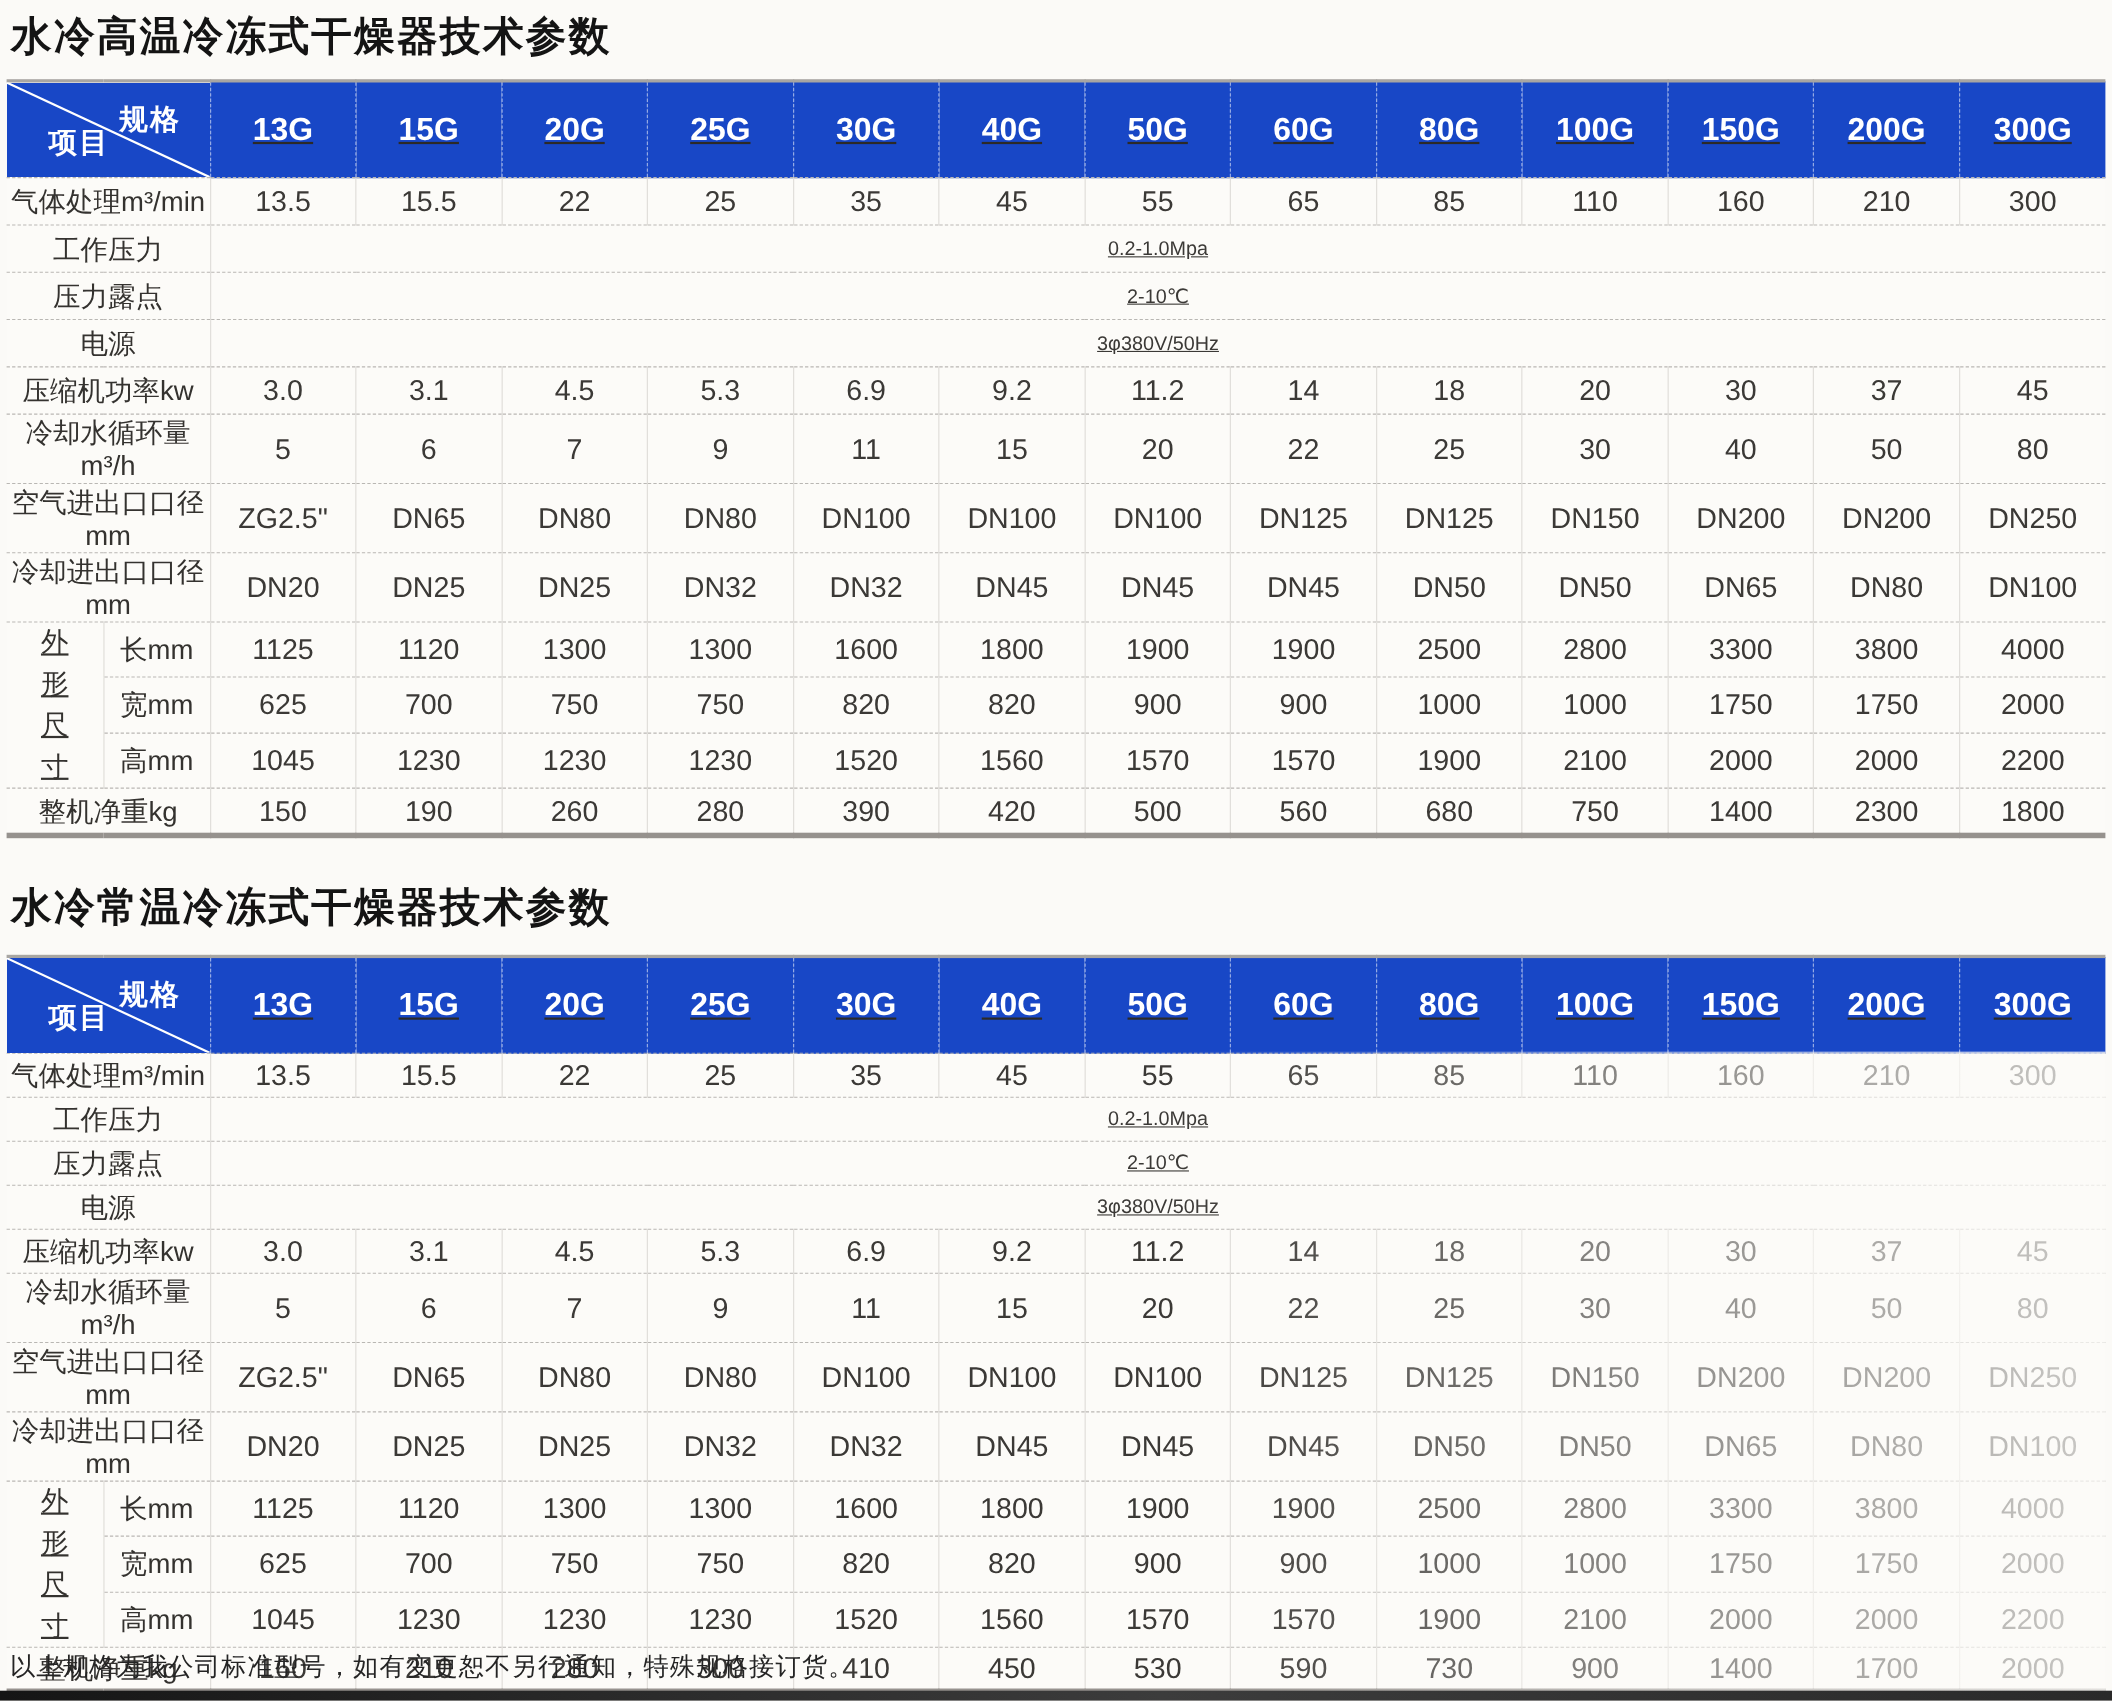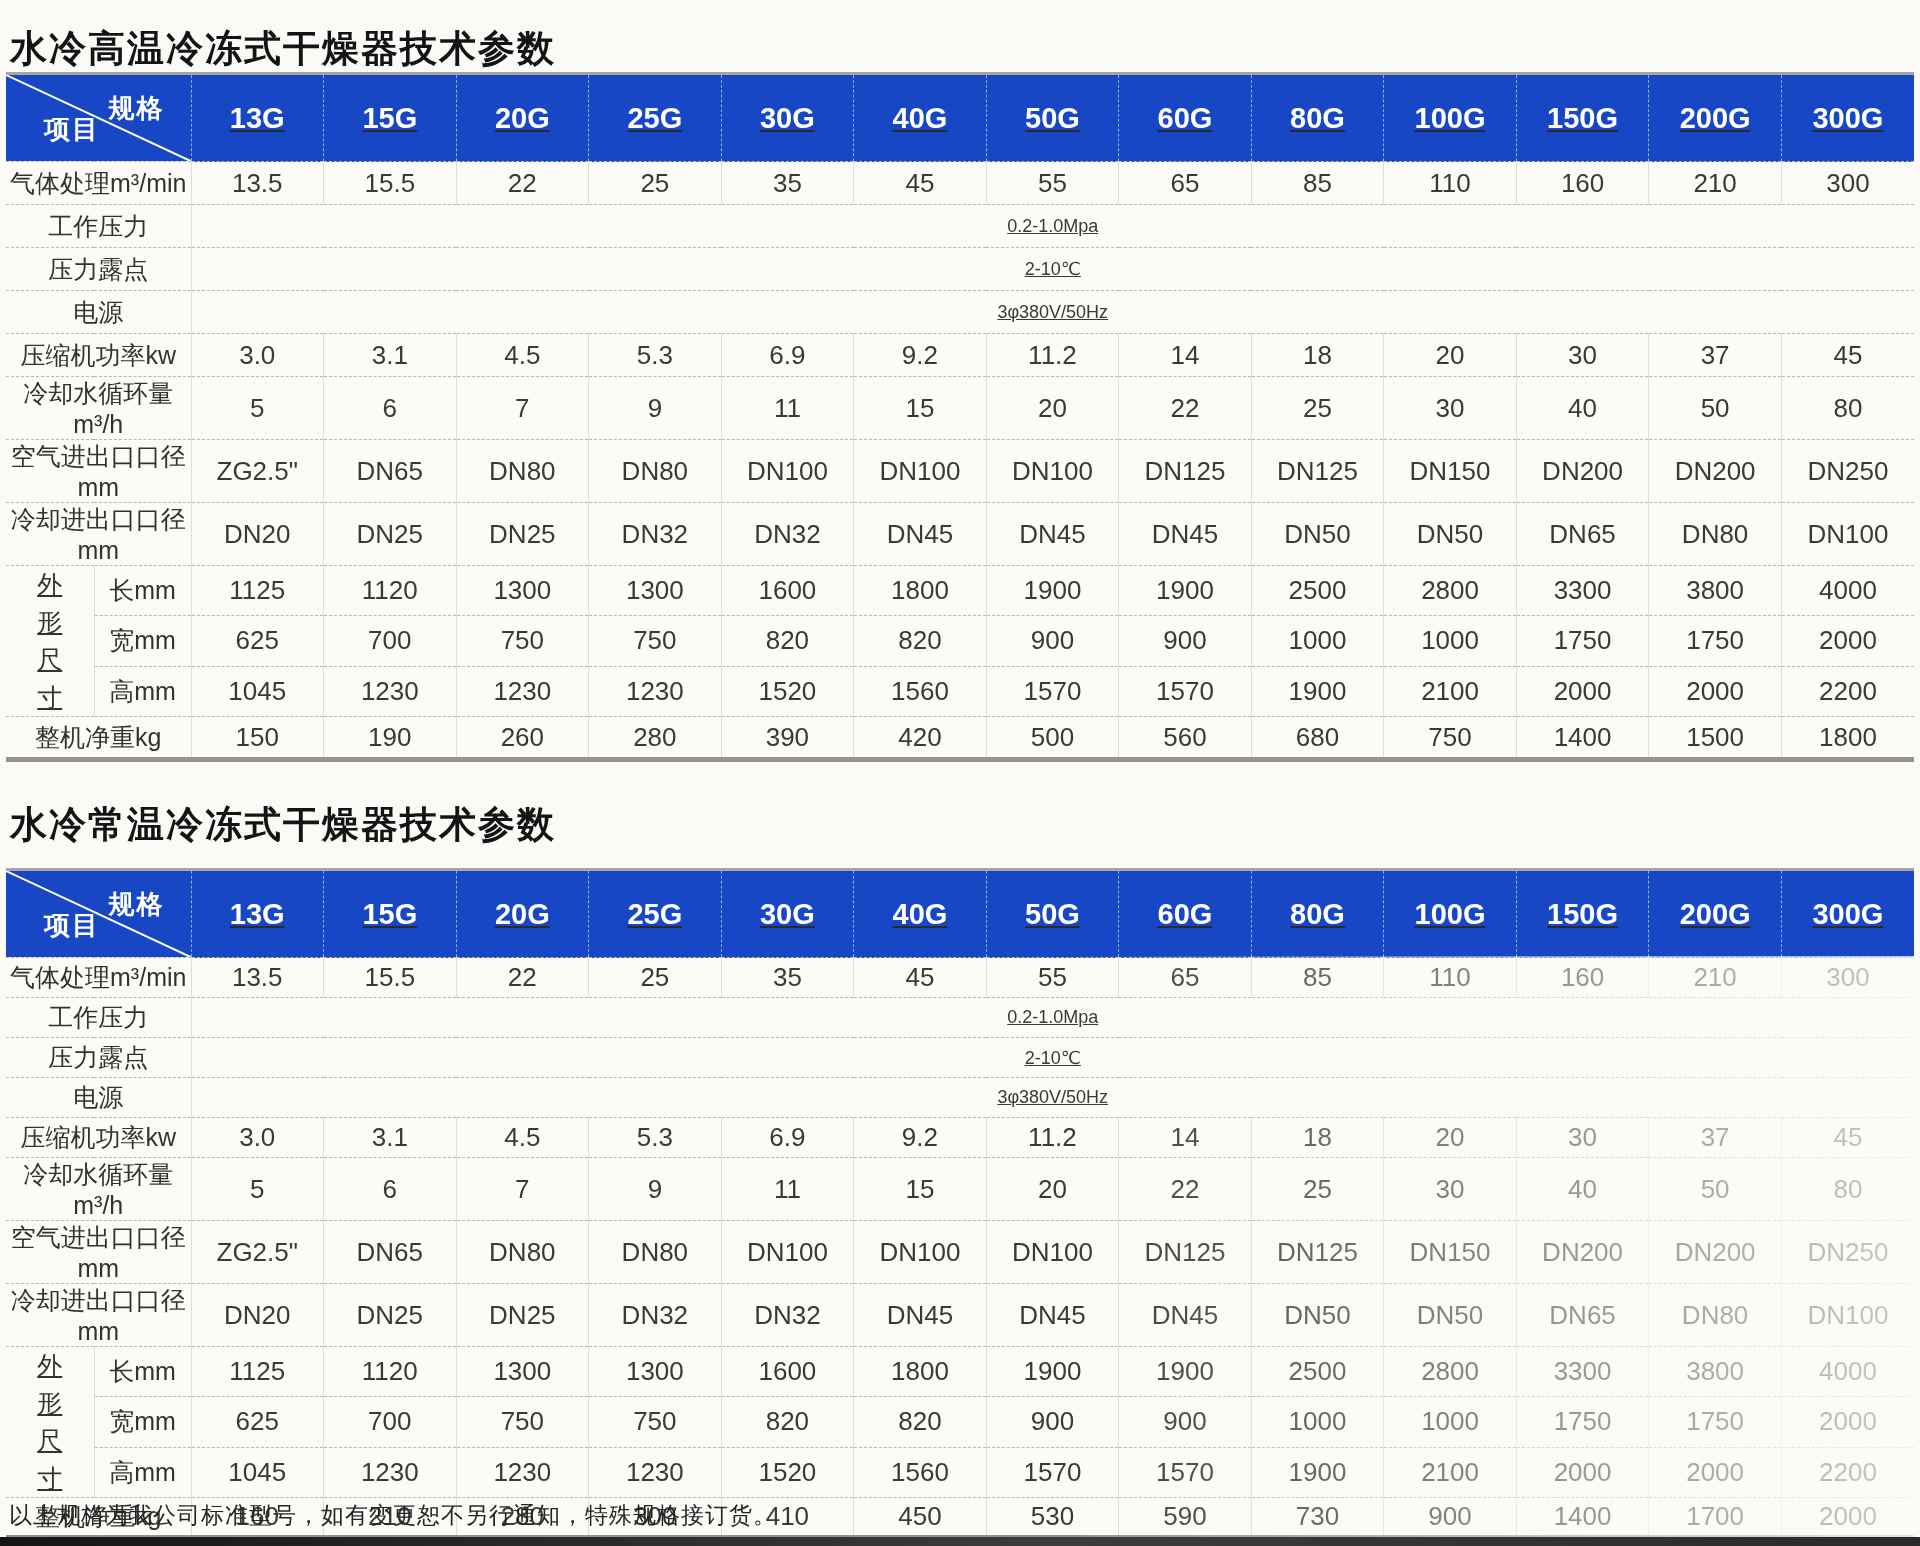--- a/index.html
+++ b/index.html
@@ -5,21 +5,21 @@
   :root{ --blue:#1847c6; --paper:#fbfaf7; }
   *{margin:0;padding:0;box-sizing:border-box;}
   html,body{width:1920px;height:1546px;}
   body{
     position:relative;overflow:hidden;background:var(--paper);
     font-family:"Liberation Sans","DejaVu Sans",sans-serif;color:#2c2a27;
   }
   .table-title{
     position:absolute;left:10px;font-size:37px;font-weight:bold;color:#141414;letter-spacing:2px;
   }
-  #title-1{top:8px;margin-top:16px;}
+  #title-1{top:8px;}
   #title-2{top:800px;}
   .table-wrap{position:absolute;left:6px;width:1908px;}
   #wrap-1{top:72px;}
   #wrap-2{top:868px;}
   table.spec-table{
     width:100%;border-collapse:collapse;table-layout:fixed;
     border-top:3px solid #a8a6a2;border-bottom:5px solid #96928e;background:#fcfbf8;
   }
   .col-label-a{width:88px;}
   .col-label-b{width:97px;}
@@ -254,21 +254,21 @@
           <td class="val">190</td>
           <td class="val">260</td>
           <td class="val">280</td>
           <td class="val">390</td>
           <td class="val">420</td>
           <td class="val">500</td>
           <td class="val">560</td>
           <td class="val">680</td>
           <td class="val">750</td>
           <td class="val">1400</td>
-          <td class="val">1500</td>
+          <td class="val">2300</td>
           <td class="val">1800</td>
         </tr>
       </tbody>
   </table>
 </div>
 
 <div class="table-title" id="title-2">水冷常温冷冻式干燥器技术参数</div>
 
 <div class="table-wrap" id="wrap-2">
   <table class="spec-table">

